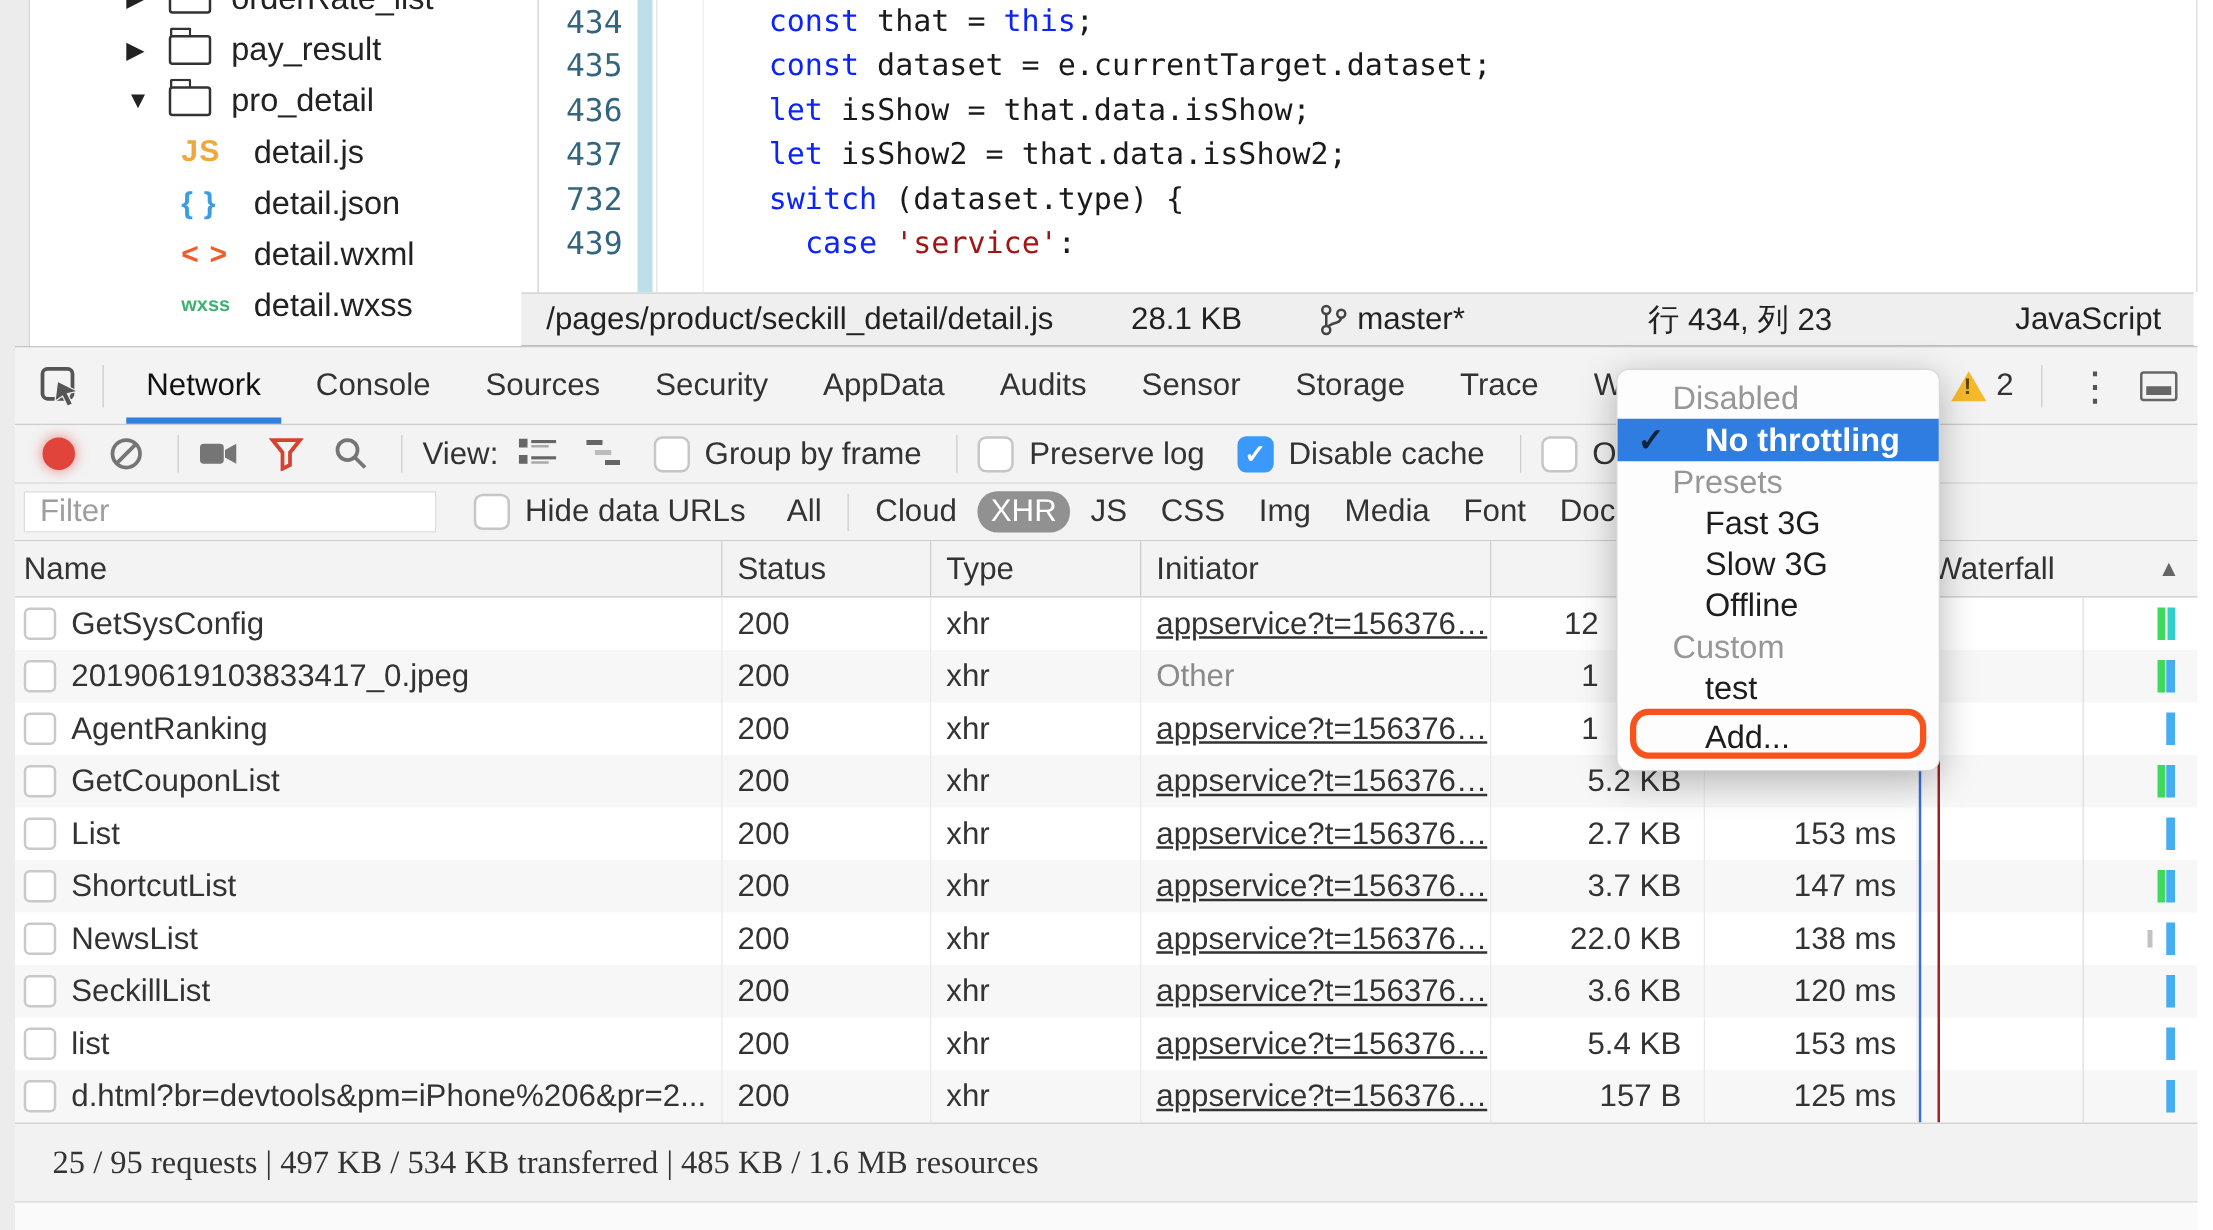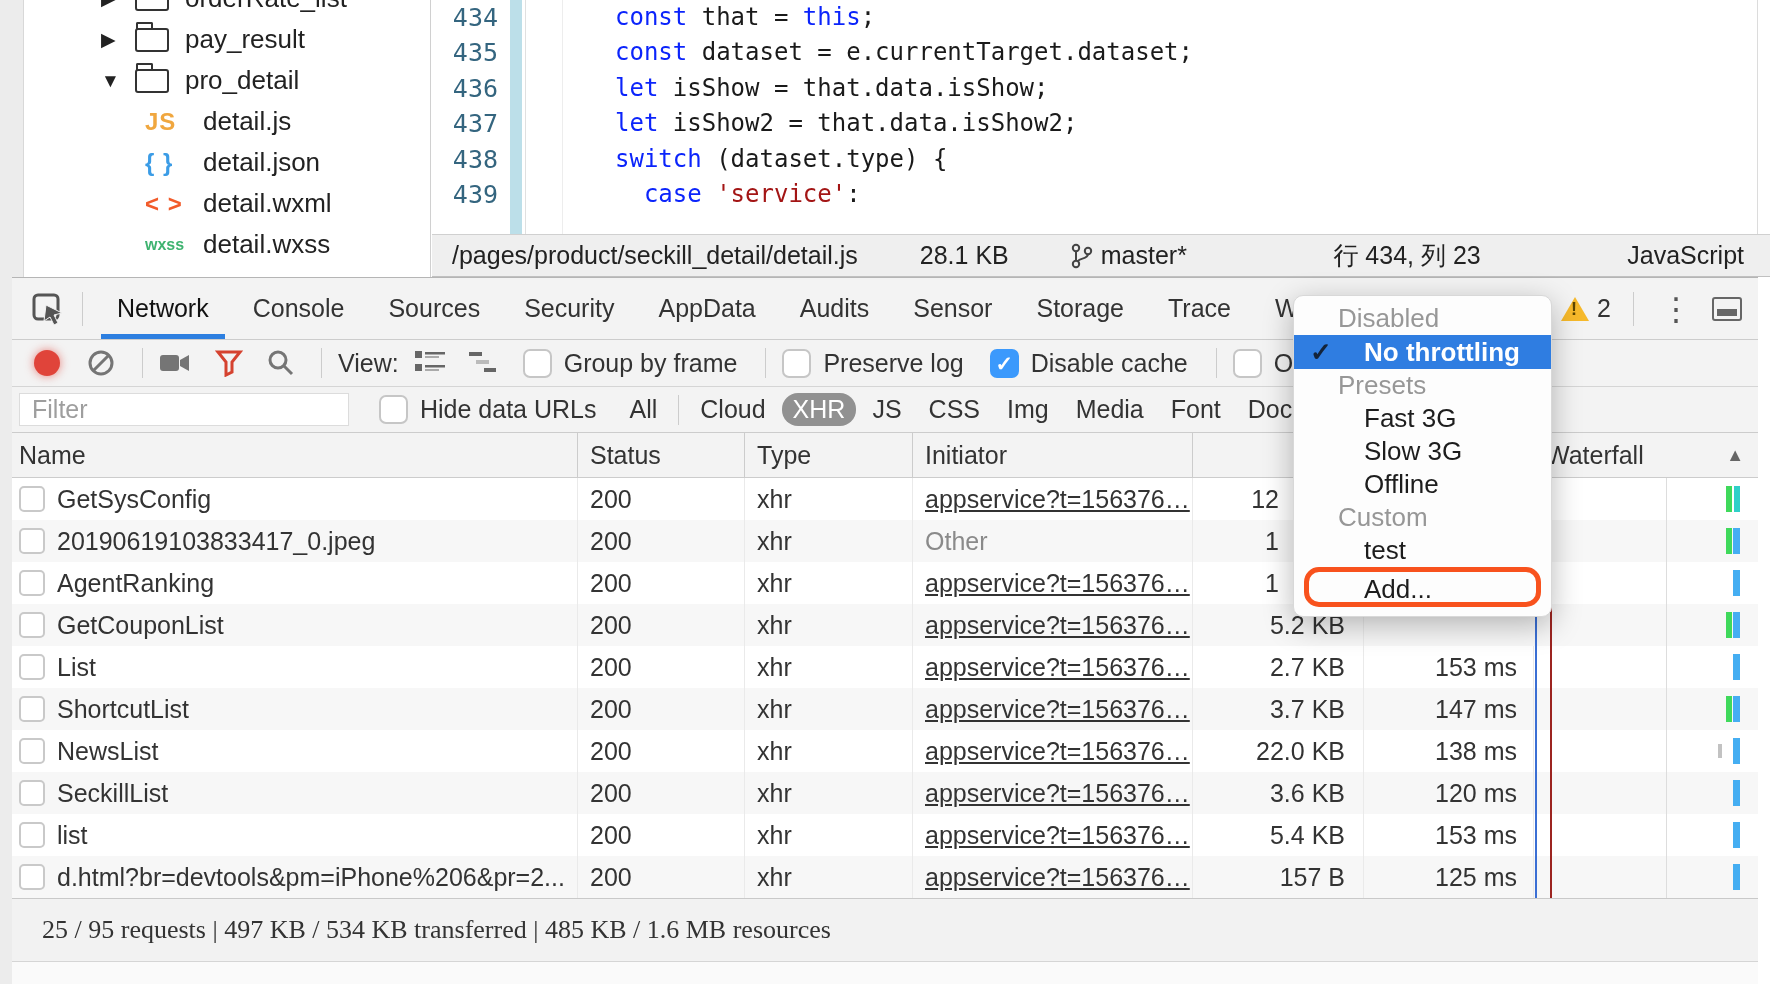--- a/index.html
+++ b/index.html
@@ -26,21 +26,21 @@
   .gut-strip{position:absolute;left:78px;top:0;width:12px;height:234px;background:#bcdfe9;}
   .gut-line{position:absolute;left:93px;top:0;width:1px;height:234px;background:#e0e0e0;}
   .gut-line2{position:absolute;left:130px;top:0;width:1px;height:234px;background:#ededed;}
   .ed-scroll{position:absolute;right:12px;top:0;width:1px;height:234px;background:#dcdcdc;}
   .cl{display:flex;height:35.4px;line-height:35.4px;font-family:"DejaVu Sans Mono",monospace;font-size:24px;}
   .lno{width:66px;text-align:right;color:#34657f;font-size:25px;flex:none;}
   .ctext{padding-left:117px;white-space:pre;color:#1a1a1a;}
   .k{color:#0b24fb;}
   .s{color:#a31515;}
   
-  .statusbar{position:absolute;left:432px;top:234px;width:1338px;height:43px;background:#efefef;
+  .statusbar{position:absolute;left:417px;top:234px;width:1338px;height:43px;background:#efefef;
      border-top:1px solid #d0d0d0;border-bottom:1px solid #c0c0c0;box-sizing:border-box;
      display:flex;align-items:center;font-size:25px;color:#222;}
   .sb-path{margin-left:20px;}
   .sb-size{margin-left:62px;}
   .sb-branch{margin-left:62px;display:flex;align-items:center;}
   .sb-branch svg{margin-right:8px;}
   .sb-pos{margin:0 auto;}
   .sb-lang{margin-right:26px;}
   
   .devtools{position:absolute;left:12px;top:277px;width:1746px;height:707px;background:#fff;border-top:1px solid #b5b5b5;box-sizing:border-box;}
@@ -182,21 +182,21 @@
         </div>
         <div class="cl">
           <span class="lno">436</span>
           <div class="ctext"><span class="k">let</span><span class="p"> isShow = that.data.isShow;</span></div>
         </div>
         <div class="cl">
           <span class="lno">437</span>
           <div class="ctext"><span class="k">let</span><span class="p"> isShow2 = that.data.isShow2;</span></div>
         </div>
         <div class="cl">
-          <span class="lno">438</span>
+          <span class="lno">732</span>
           <div class="ctext"><span class="k">switch</span><span class="p"> (dataset.type) {</span></div>
         </div>
         <div class="cl">
           <span class="lno">439</span>
           <div class="ctext"><span class="p">  </span><span class="k">case</span><span class="p"> </span><span class="s">'service'</span><span class="p">:</span></div>
         </div>
       </div>
   </div>
 
   <div class="statusbar">

